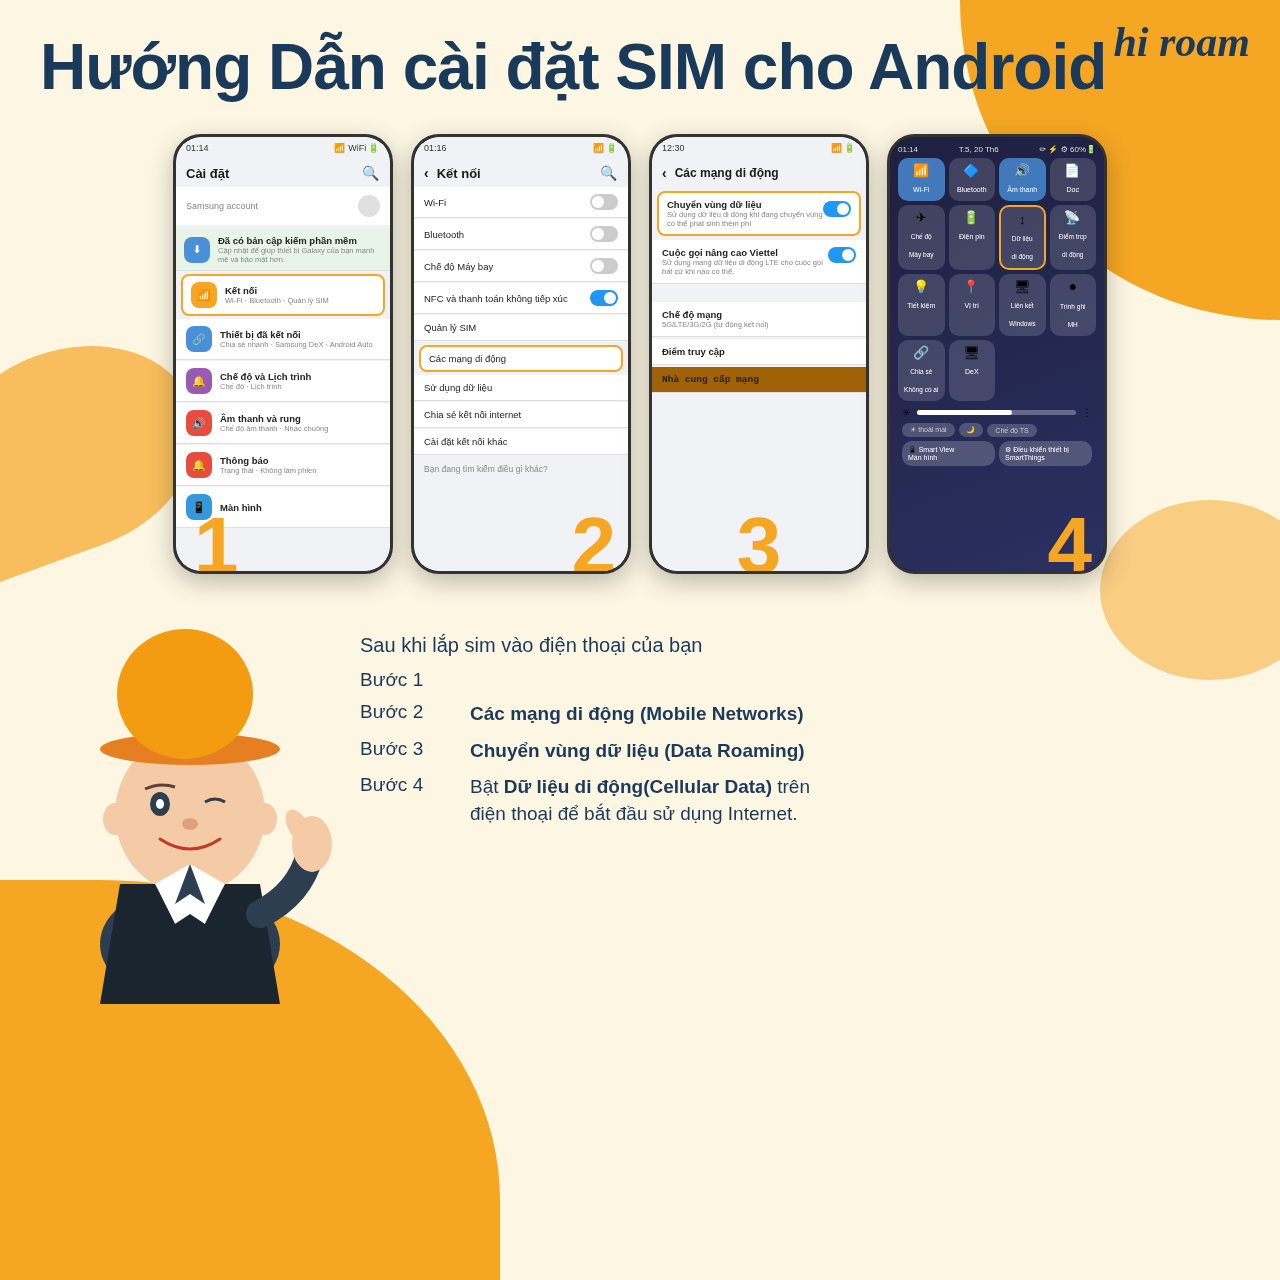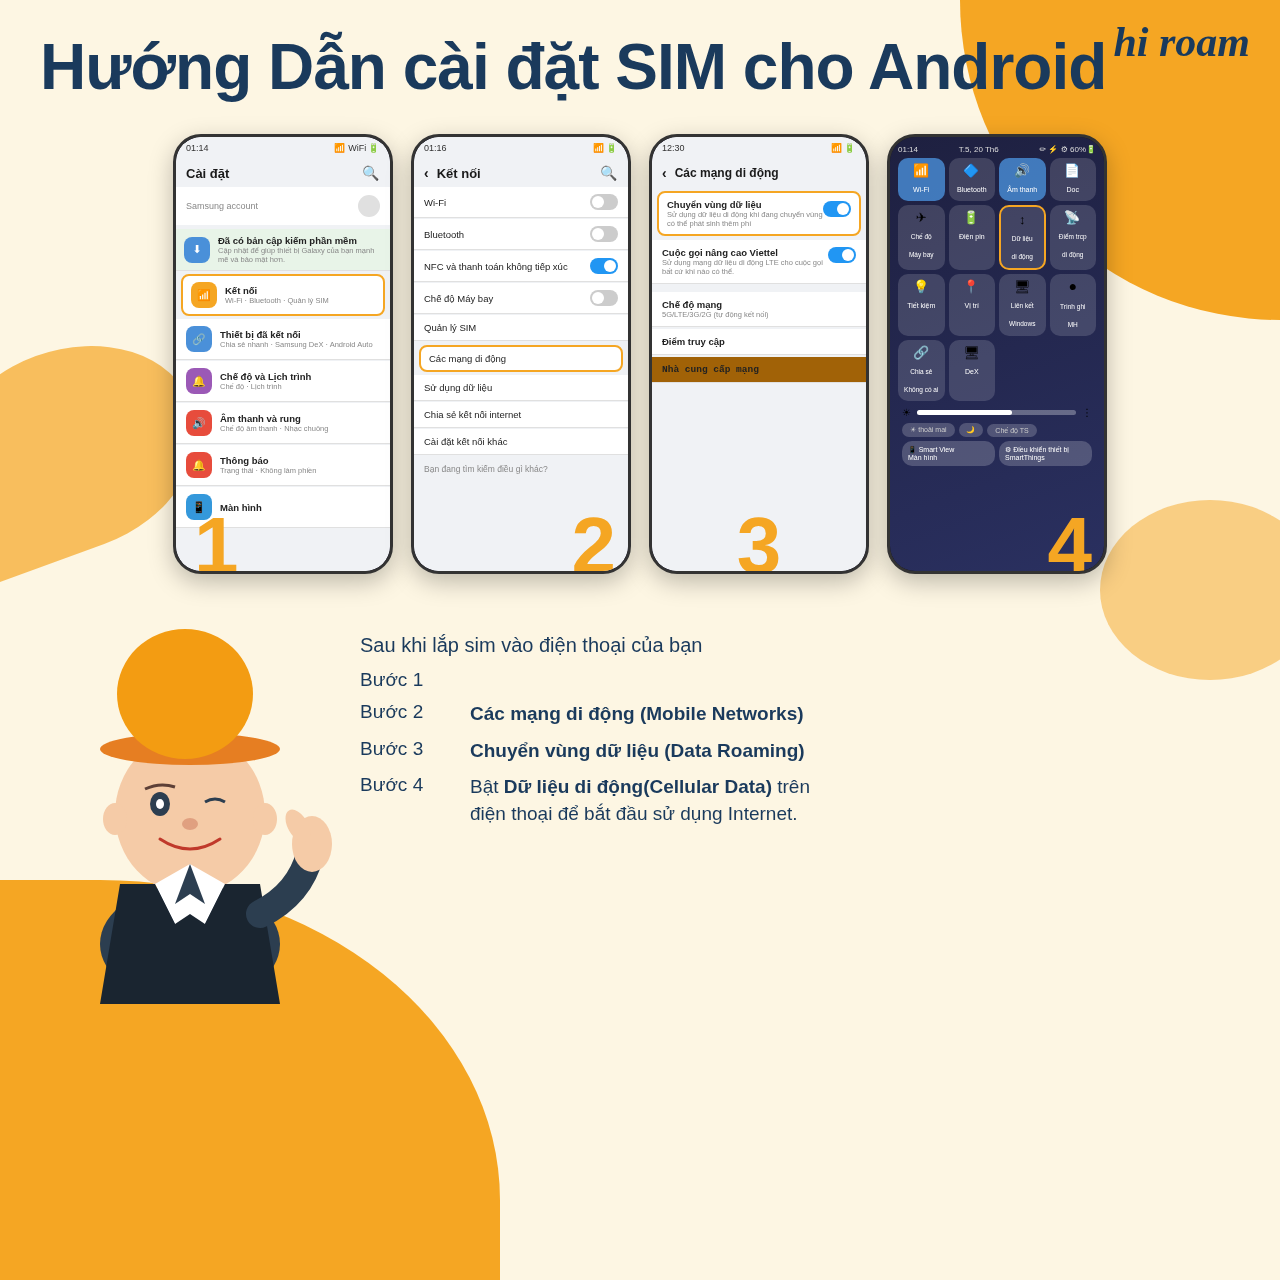--- a/index.html
+++ b/index.html
@@ -357,29 +357,29 @@
           </div>
 
           <div class="settings-item" style="background:#fff;margin-bottom:1px;">
             <span class="settings-text" style="flex:1;font-weight:500;">Bluetooth</span>
             <div class="toggle off">
                 <div class="toggle-knob"></div>
               </div>
           </div>
 
           <div class="settings-item" style="background:#fff;margin-bottom:1px;">
+            <span class="settings-text" style="flex:1;font-weight:500;">Chế độ Máy bay</span>
+            <div class="toggle off">
+                <div class="toggle-knob"></div>
+              </div>
+          </div>
+
+          <div class="settings-item" style="background:#fff;margin-bottom:1px;">
             <span class="settings-text" style="flex:1;font-weight:500;">NFC và thanh toán không tiếp xúc</span>
             <div class="toggle on">
-                <div class="toggle-knob"></div>
-              </div>
-          </div>
-
-          <div class="settings-item" style="background:#fff;margin-bottom:1px;">
-            <span class="settings-text" style="flex:1;font-weight:500;">Chế độ Máy bay</span>
-            <div class="toggle off">
                 <div class="toggle-knob"></div>
               </div>
           </div>
 
           <div class="settings-item" style="background:#fff;margin-bottom:4px;">
             <span class="settings-text" style="flex:1;font-weight:500;">Quản lý SIM</span>
           </div>
 
           <div style="border:2px solid #f5a623;border-radius:8px;margin:3px 5px;background:#fff;padding:6px 8px;display:flex;align-items:center;">
             <span class="settings-text" style="flex:1;font-weight:500;">Các mạng di động</span>
@@ -419,21 +419,21 @@
           <div style="border:2px solid #f5a623;border-radius:8px;margin:4px 5px;background:#fff;padding:6px 8px;display:flex;align-items:flex-start;">
             <div style="flex:1;">
               <div class="settings-text" style="font-weight:600;">Chuyển vùng dữ liệu</div>
               <div class="settings-subtext">Sử dụng dữ liệu di động khi đang chuyển vùng có thể phát sinh thêm phí</div>
             </div>
             <div class="toggle on data-roaming-on" style="margin-top:2px;flex-shrink:0;">
                 <div class="toggle-knob"></div>
               </div>
           </div>
 
-          <div class="settings-item" style="background:#fff;margin-bottom:8px;align-items:flex-start;">
+          <div class="settings-item" style="background:#fff;margin-bottom:18px;align-items:flex-start;">
             <div style="flex:1;">
               <div class="settings-text" style="font-weight:600;">Cuộc gọi nâng cao Viettel</div>
               <div class="settings-subtext">Sử dụng mạng dữ liệu di động LTE cho cuộc gọi bất cứ khi nào có thể.</div>
             </div>
             <div class="toggle on" style="flex-shrink:0;">
                 <div class="toggle-knob"></div>
               </div>
           </div>
 
           <div class="settings-item" style="background:#fff;margin-bottom:2px;">

